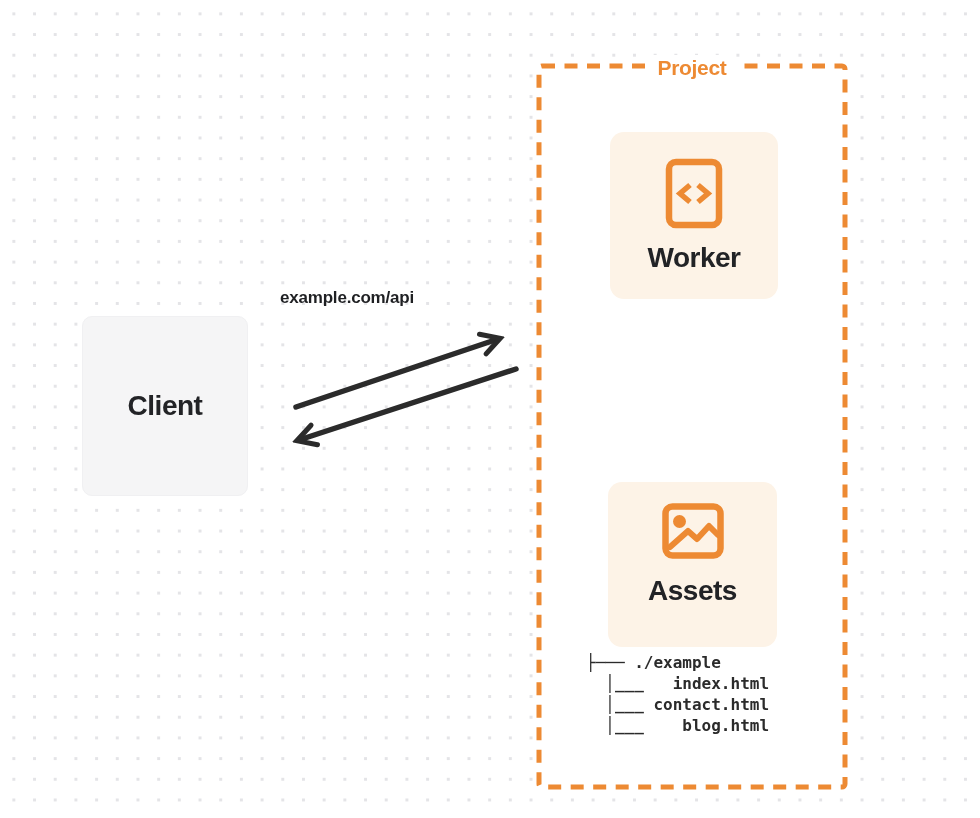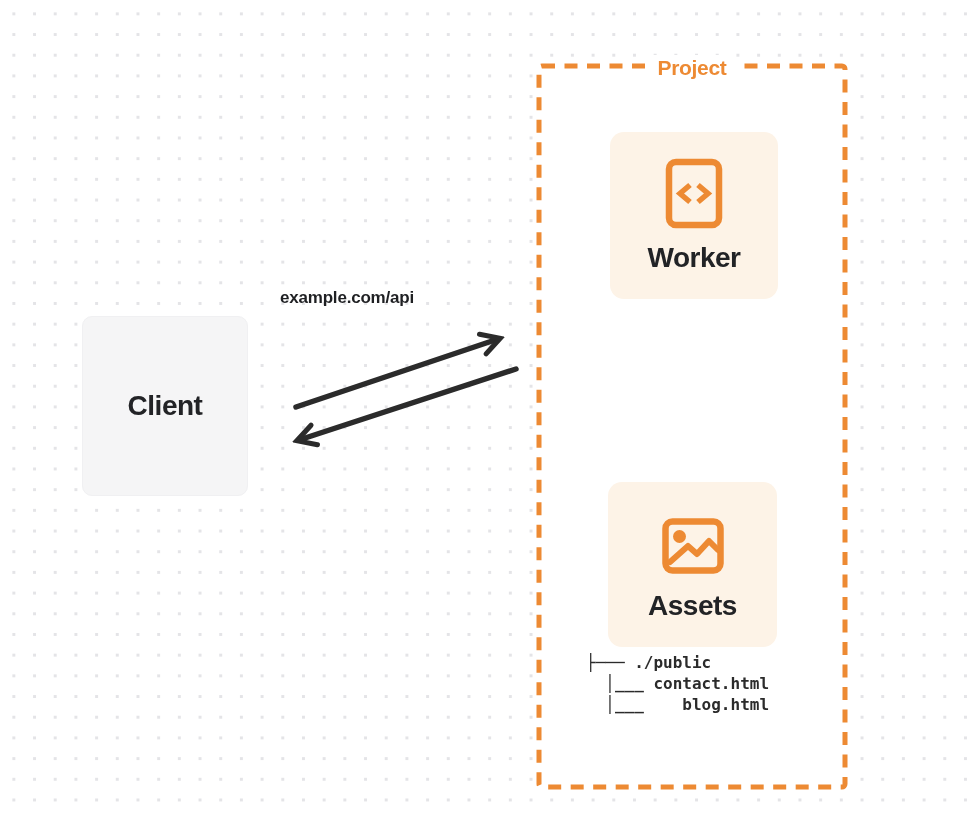--- a/index.html
+++ b/index.html
@@ -91,21 +91,21 @@
   }
   .worker-card {
     left: 74px; top: 69px;
     width: 168px; height: 167px;
     padding-top: 26px;
   }
   .worker-card .node-label { margin-top: 13px; }
   .assets-card {
     left: 72px; top: 419px;
     width: 169px; height: 165px;
-    padding-top: 36px;
+    padding-top: 21px;
   }
   .assets-card .node-label { margin-top: 16px; }
 
   
   .file-tree {
     position: absolute;
     left: 50px; top: 589px;
     font-family: "DejaVu Sans Mono", monospace;
     font-size: 16px;
     font-weight: 700;
@@ -154,19 +154,20 @@
     <div class="card assets-card">
       <svg width="62" height="56" viewBox="0 0 62 56" xmlns="http://www.w3.org/2000/svg">
         <rect x="3.5" y="3.5" width="55" height="49" rx="7" fill="none" stroke="#ED8A33" stroke-width="6.5"></rect>
         <circle cx="17.5" cy="18.5" r="6.5" fill="#ED8A33"></circle>
         <path d="M8,44 L26,28 L35,36 L47,23 L56,32" fill="none" stroke="#ED8A33" stroke-width="6" stroke-linecap="round" stroke-linejoin="round"></path>
       </svg>
       <span class="node-label">Assets</span>
     </div>
 
     <div class="file-tree">
-      <div class="tree-line">├─── ./public</div>
+      <div class="tree-line">├─── ./example</div>
+      <div class="tree-line">  │___   index.html</div>
       <div class="tree-line">  │___ contact.html</div>
       <div class="tree-line">  │___    blog.html</div>
     </div>
   </div>
 
 </div>
 
 </body></html>

